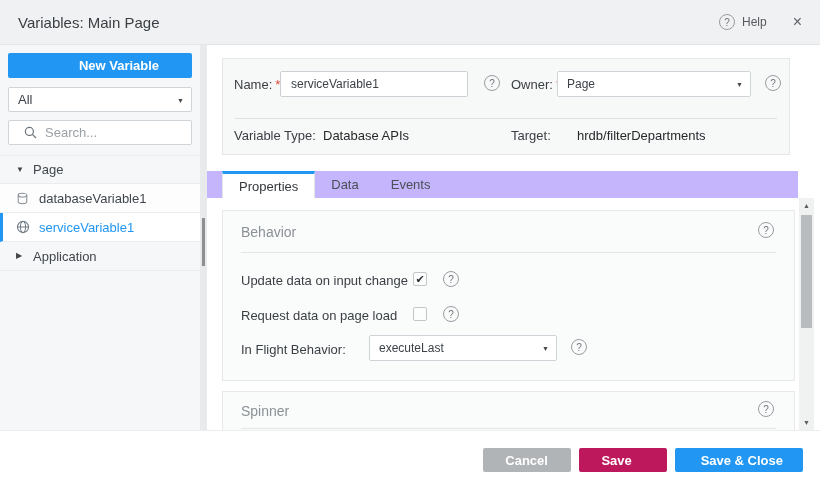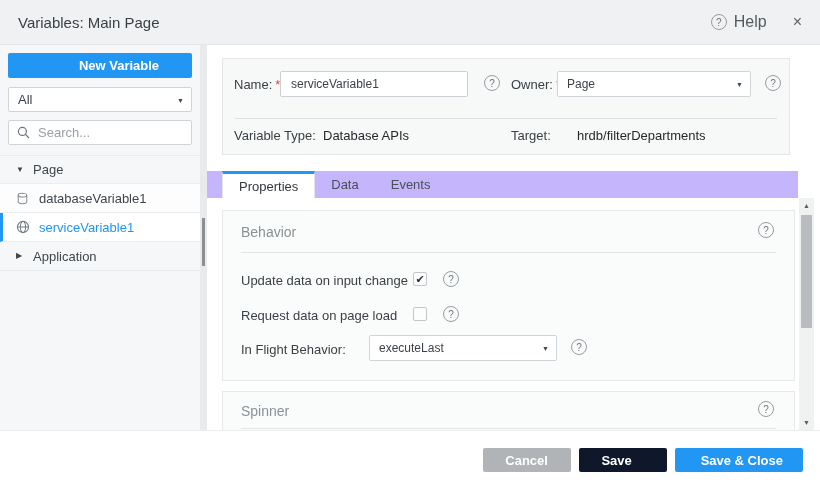--- a/index.html
+++ b/index.html
@@ -18,21 +18,21 @@
     display:flex; align-items:center; padding:0 18px;
   }
   .title { font-size:15px; color:#3a3f44; }
   .header-right { margin-left:auto; display:flex; align-items:center; }
   .qmark {
     display:inline-flex; align-items:center; justify-content:center;
     width:16px; height:16px; border:1px solid #979da2; border-radius:50%;
     color:#6f767c; font-size:10px; flex:0 0 auto; background:transparent;
   }
   .qmark::before { content:"?"; }
-  .help-label { font-size:16px; color:#54595e; margin-left:7px; }
+  .help-label { font-size:12px; color:#54595e; margin-left:7px; }
   .close-icon { margin-left:26px; font-size:16px; color:#5d6267; line-height:1; cursor:default; }
   .close-icon::before { content:"×"; }
 
   
   .sidebar {
     position:absolute; left:0; top:45px; width:200px; height:385px;
     background:#f6f7f8;
   }
   .sidebar-controls { padding:8px 8px 0 8px; }
   .new-var-btn {
@@ -48,21 +48,21 @@
     font-size:13px; color:#3c4248; cursor:pointer;
   }
   .select-caret {
     position:absolute; right:7px; top:50%; transform:translateY(-50%);
     font-size:7px; color:#43484d; line-height:1;
   }
   .select-caret::before { content:"▼"; }
   .filter-select { margin-top:9px; }
   .search-box {
     margin-top:8px; height:25px; background:#fff; border:1px solid #cfd4d8;
-    border-radius:2px; display:flex; align-items:center; padding:0 8px;
+    border-radius:2px; display:flex; align-items:center; padding:0 15px;
   }
   .search-box svg { margin-right:6px; flex:0 0 auto; }
   .search-input {
     border:none; outline:none; flex:1; min-width:0; font-size:13px;
     color:#3c4248; background:transparent; font-family:inherit;
   }
   .search-input::placeholder { color:#9aa1a7; }
 
   .tree { margin-top:10px; }
   .tree-row {
@@ -144,21 +144,21 @@
     border-top:1px solid #ececed;
     display:flex; align-items:flex-start; justify-content:flex-end;
     padding:17px 17px 0 0; gap:8px;
   }
   .btn {
     height:24px; border:none; border-radius:2px; color:#fff;
     font-size:13px; font-weight:bold; padding:0 20px; cursor:pointer;
     font-family:inherit; display:flex; align-items:center; justify-content:center;
   }
   .btn-cancel { background:#b1b4b6; min-width:88px; }
-  .btn-save { background:#0f172a; min-width:88px;padding-left:8px; }
+  .btn-save { background:#be185d; min-width:88px;padding-left:8px; }
   .btn-primary { background:#2196f3; min-width:91px;padding-left:26px; }
 </style>
 </head>
 <body>
 
 <div class="app">
 
   <div class="header">
     <div class="title">Variables: Main Page</div>
     <div class="header-right">

